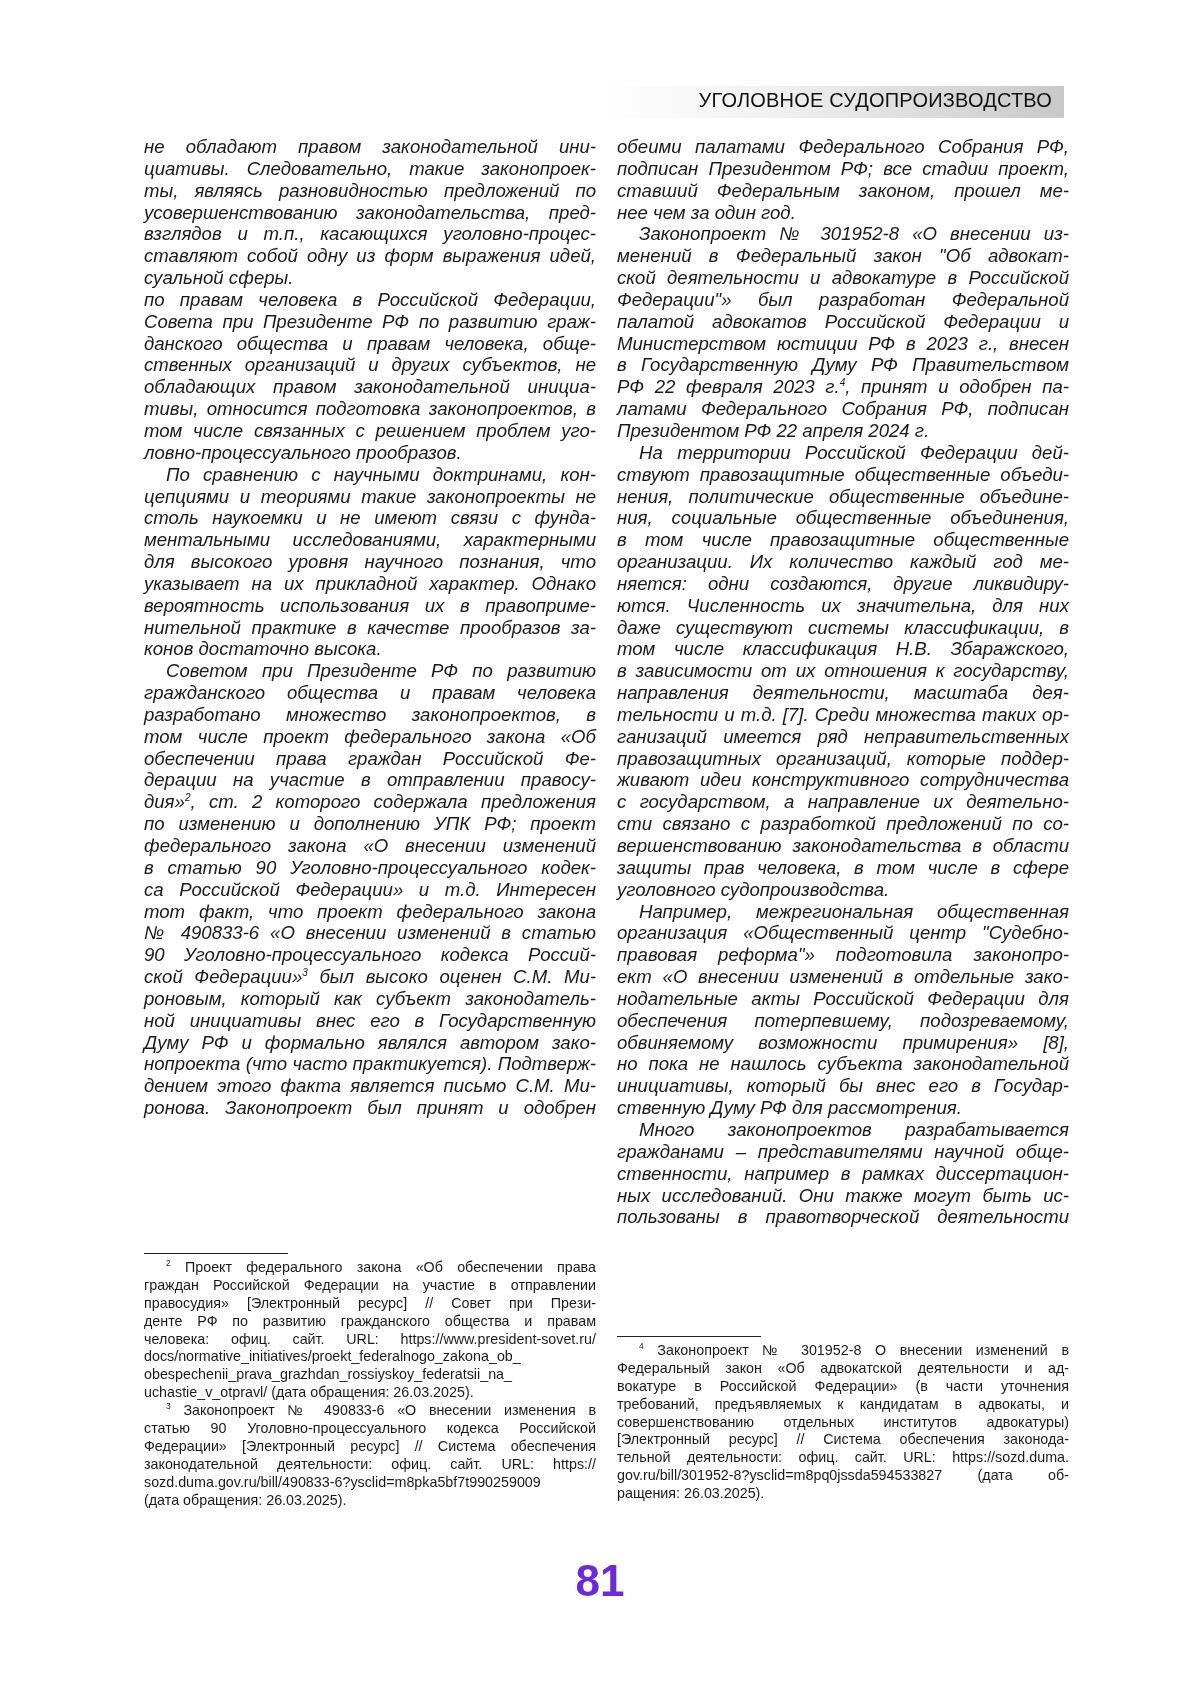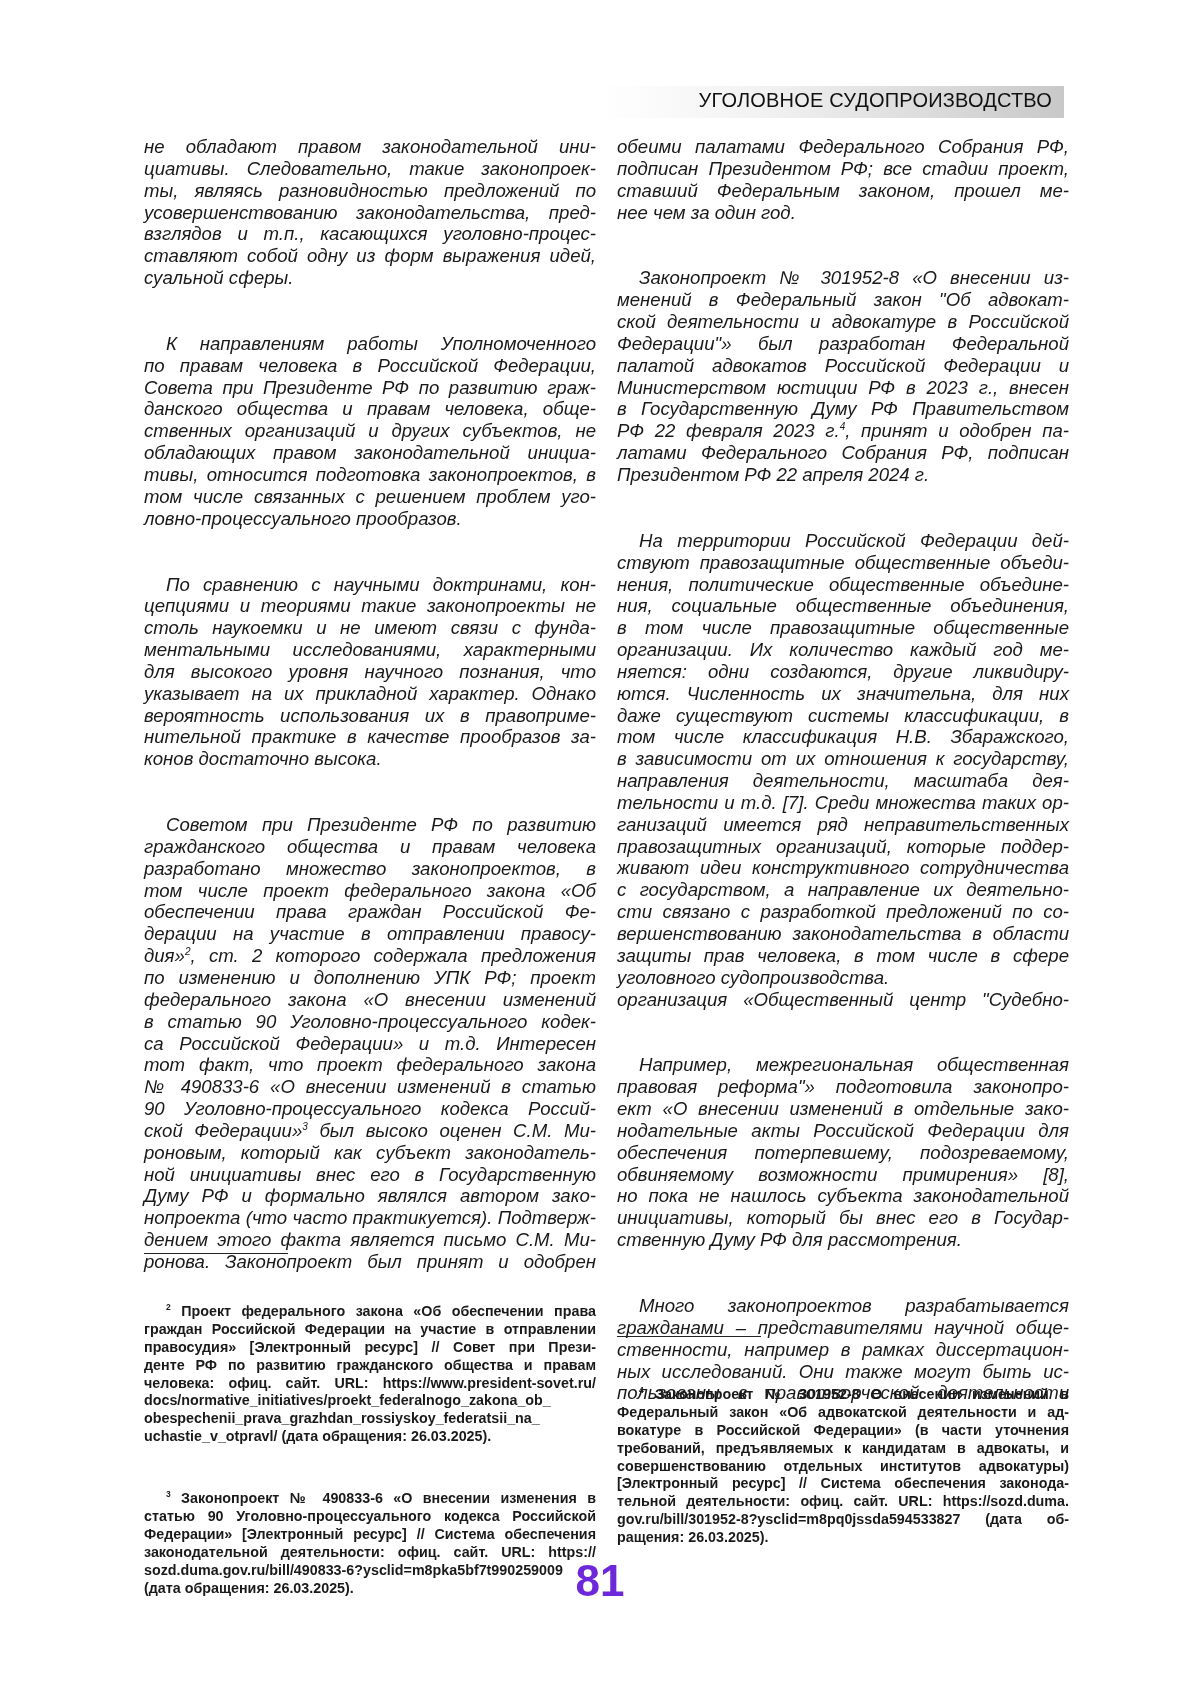--- a/index.html
+++ b/index.html
@@ -8,26 +8,26 @@
   .header-band { position: absolute; left: 600px; top: 86px; width: 464px; height: 32px;
                  background: linear-gradient(to right, #ffffff 0%, #f2f2f2 35%, #d9d9d9 75%, #c8c8c8 100%); }
   .header-title { position: absolute; right: 12px; top: 3px; font-size: 20px; letter-spacing: 0.2px;
                   color: #111; white-space: nowrap; }
   .col { position: absolute; top: 136px; width: 452px; }
   .col-left { left: 144px; }
   .col-right { left: 617px; }
   .body-text { font-size: 18.6px; line-height: 21.85px; font-style: italic; }
   .line { display: block; text-align: justify; text-align-last: justify; white-space: nowrap; height: 21.85px; overflow: visible; }
   .line.last { text-align-last: left; }
-  .line.indent { padding-left: 22px; margin-top: 44px; }
+  .line.indent { padding-left: 22px; }
   sup { font-size: 10px; line-height: 0; vertical-align: super; }
   .rule { position: absolute; width: 144px; height: 0; border-top: 1.5px solid #222; }
   .rule-left { left: 144px; top: 1253px; }
   .rule-right { left: 617px; top: 1336px; }
-  .fn { position: absolute; width: 452px; font-size: 14.3px; line-height: 17.9px; font-weight: bold; }
+  .fn { position: absolute; width: 452px; font-size: 14.3px; line-height: 17.9px; }
   .fn-left { left: 144px; top: 1259px; }
   .fn-right { left: 617px; top: 1342px; }
   .fn .line { height: 17.9px; }
   .fn sup { font-size: 8.5px; }
   .page-number { position: absolute; left: 0; width: 1200px; top: 1556px; text-align: center;
                  font-size: 44px; font-weight: bold; color: #6d28d9; }
 </style>
 </head>
 <body>
 
@@ -36,21 +36,20 @@
 </div>
 
 <div class="col col-left body-text">
     <span class="line"><span>не обладают правом законодательной ини-</span></span>
     <span class="line"><span>циативы. Следовательно, такие законопроек-</span></span>
     <span class="line"><span>ты, являясь разновидностью предложений по</span></span>
     <span class="line"><span>усовершенствованию законодательства, пред-</span></span>
     <span class="line"><span>взглядов и т.п., касающихся уголовно-процес-</span></span>
     <span class="line"><span>ставляют собой одну из форм выражения идей,</span></span>
     <span class="line last"><span>суальной сферы.</span></span>
-    <span class="line indent"><span>К направлениям работы Уполномоченного</span></span>
     <span class="line"><span>по правам человека в Российской Федерации,</span></span>
     <span class="line"><span>Совета при Президенте РФ по развитию граж-</span></span>
     <span class="line"><span>данского общества и правам человека, обще-</span></span>
     <span class="line"><span>ственных организаций и других субъектов, не</span></span>
     <span class="line"><span>обладающих правом законодательной инициа-</span></span>
     <span class="line"><span>тивы, относится подготовка законопроектов, в</span></span>
     <span class="line"><span>том числе связанных с решением проблем уго-</span></span>
     <span class="line last"><span>ловно-процессуального прообразов.</span></span>
     <span class="line indent"><span>По сравнению с научными доктринами, кон-</span></span>
     <span class="line"><span>цепциями и теориями такие законопроекты не</span></span>
@@ -112,22 +111,22 @@
     <span class="line"><span>направления деятельности, масштаба дея-</span></span>
     <span class="line"><span>тельности и т.д. [7]. Среди множества таких ор-</span></span>
     <span class="line"><span>ганизаций имеется ряд неправительственных</span></span>
     <span class="line"><span>правозащитных организаций, которые поддер-</span></span>
     <span class="line"><span>живают идеи конструктивного сотрудничества</span></span>
     <span class="line"><span>с государством, а направление их деятельно-</span></span>
     <span class="line"><span>сти связано с разработкой предложений по со-</span></span>
     <span class="line"><span>вершенствованию законодательства в области</span></span>
     <span class="line"><span>защиты прав человека, в том числе в сфере</span></span>
     <span class="line last"><span>уголовного судопроизводства.</span></span>
+    <span class="line indent"><span>Например, межрегиональная общественная</span></span>
     <span class="line"><span>организация «Общественный центр "Судебно-</span></span>
-    <span class="line indent"><span>Например, межрегиональная общественная</span></span>
     <span class="line"><span>правовая реформа"» подготовила законопро-</span></span>
     <span class="line"><span>ект «О внесении изменений в отдельные зако-</span></span>
     <span class="line"><span>нодательные акты Российской Федерации для</span></span>
     <span class="line"><span>обеспечения потерпевшему, подозреваемому,</span></span>
     <span class="line"><span>обвиняемому возможности примирения» [8],</span></span>
     <span class="line"><span>но пока не нашлось субъекта законодательной</span></span>
     <span class="line"><span>инициативы, который бы внес его в Государ-</span></span>
     <span class="line last"><span>ственную Думу РФ для рассмотрения.</span></span>
     <span class="line indent"><span>Много законопроектов разрабатывается</span></span>
     <span class="line"><span>гражданами – представителями научной обще-</span></span>

